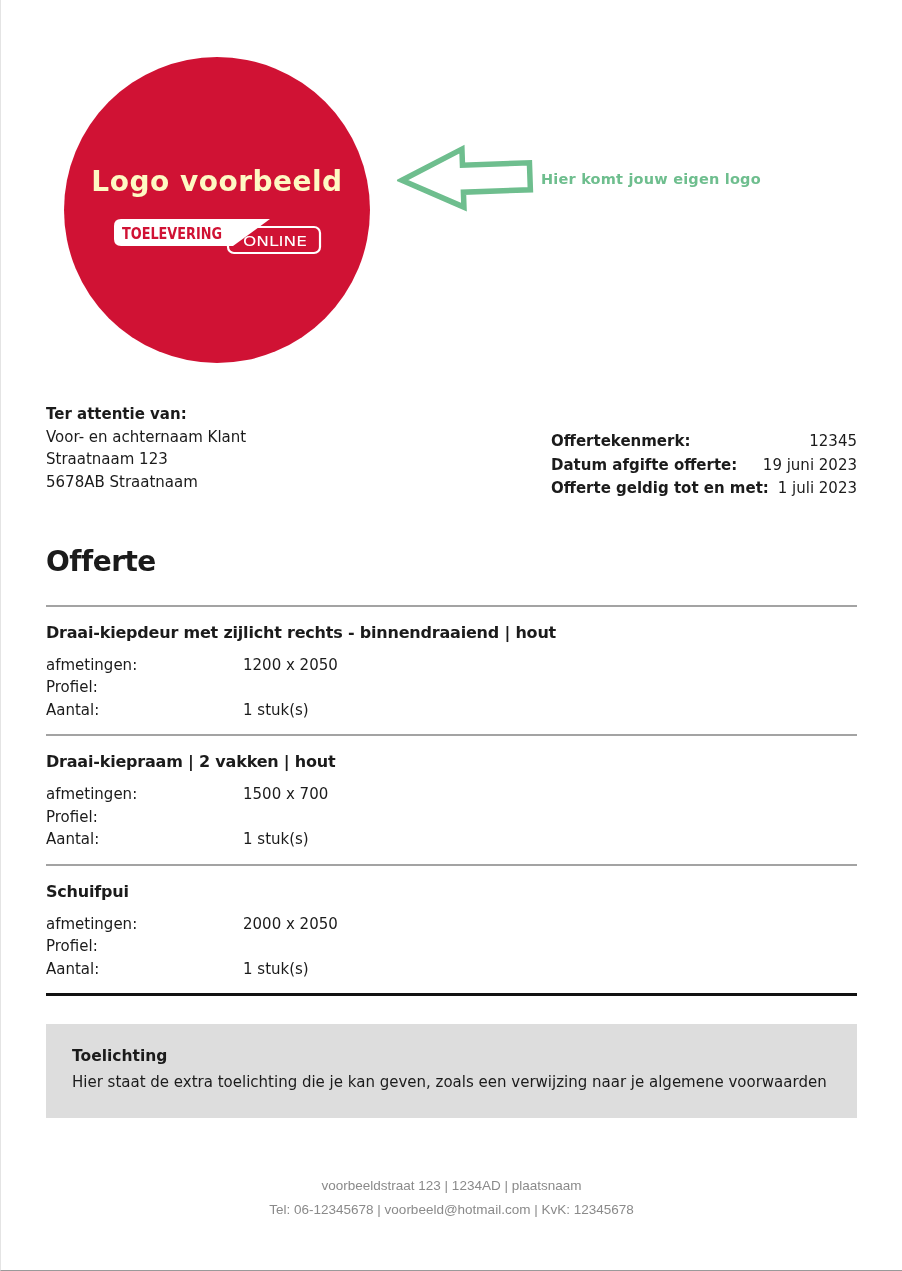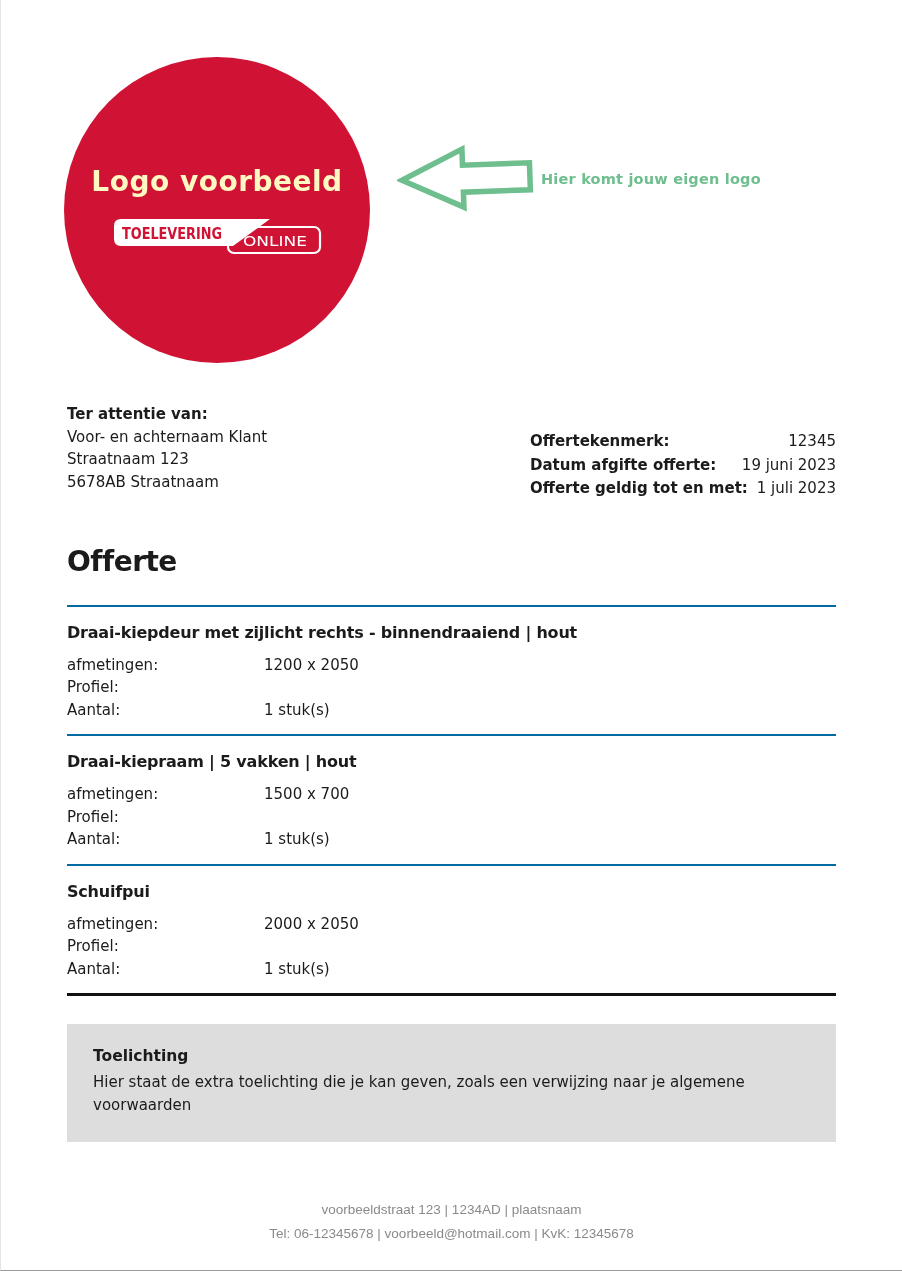--- a/index.html
+++ b/index.html
@@ -8,21 +8,21 @@
     position:relative;
     width:902px; height:1271px;
     margin:0 auto;
     background:#ffffff;
     font-family:"DejaVu Sans","Liberation Sans",sans-serif;
     color:#1b1b1b;
     overflow:hidden;
     border-left:1px solid #e4e4e4;
     border-bottom:1px solid #9a9a9a;
   }
-  .content { padding:0 66px; }
+  .content { padding:0 45px; }
 
   
   .logo-zone { position:relative; height:363px; }
   .logo-circle {
     position:absolute; left:63px; top:57px;
     width:306px; height:306px; border-radius:50%;
     background:#D01234;
   }
   .logo-title {
     position:absolute; top:108px; left:0; width:100%;
@@ -41,21 +41,21 @@
   .recipient { font-size:15px; line-height:22.5px; }
   .recipient-heading { font-weight:bold; }
   .meta { width:306px; margin-top:27px; font-size:15px; line-height:23.5px; }
   .meta-row { display:flex; justify-content:space-between; }
   .meta-label { font-weight:bold; }
   .meta-value { text-align:right; }
 
   
   .page-title { margin-top:44px; font-size:28px; font-weight:bold; letter-spacing:-0.5px; }
   .products { margin-top:27px; }
-  .product { border-top:2px solid #0369a1; padding:16px 0 13px; }
+  .product { border-top:2px solid #a3a3a3; padding:16px 0 13px; }
   .product-title { font-size:16px; font-weight:bold; letter-spacing:-0.2px; margin-bottom:12px; }
   .spec-row { display:flex; font-size:15px; line-height:22.5px;gap:46px; }
   .spec-label { width:151px; flex:0 0 151px; }
   .spec-value { flex:1; min-height:22.5px; }
   .products-end { border-top:3px solid #111111; }
 
   
   .note-box {
     margin-top:28px; background:#DDDDDD;
     padding:21px 26px 24px 26px;
@@ -132,21 +132,21 @@
           <span class="spec-label">Profiel:</span>
           <span class="spec-value"></span>
         </div>
         <div class="spec-row">
           <span class="spec-label">Aantal:</span>
           <span class="spec-value">1 stuk(s)</span>
         </div>
       </div>
 
       <div class="product">
-        <div class="product-title">Draai-kiepraam | 5 vakken | hout</div>
+        <div class="product-title">Draai-kiepraam | 2 vakken | hout</div>
         <div class="spec-row">
           <span class="spec-label">afmetingen:</span>
           <span class="spec-value">1500 x 700</span>
         </div>
         <div class="spec-row">
           <span class="spec-label">Profiel:</span>
           <span class="spec-value"></span>
         </div>
         <div class="spec-row">
           <span class="spec-label">Aantal:</span>

